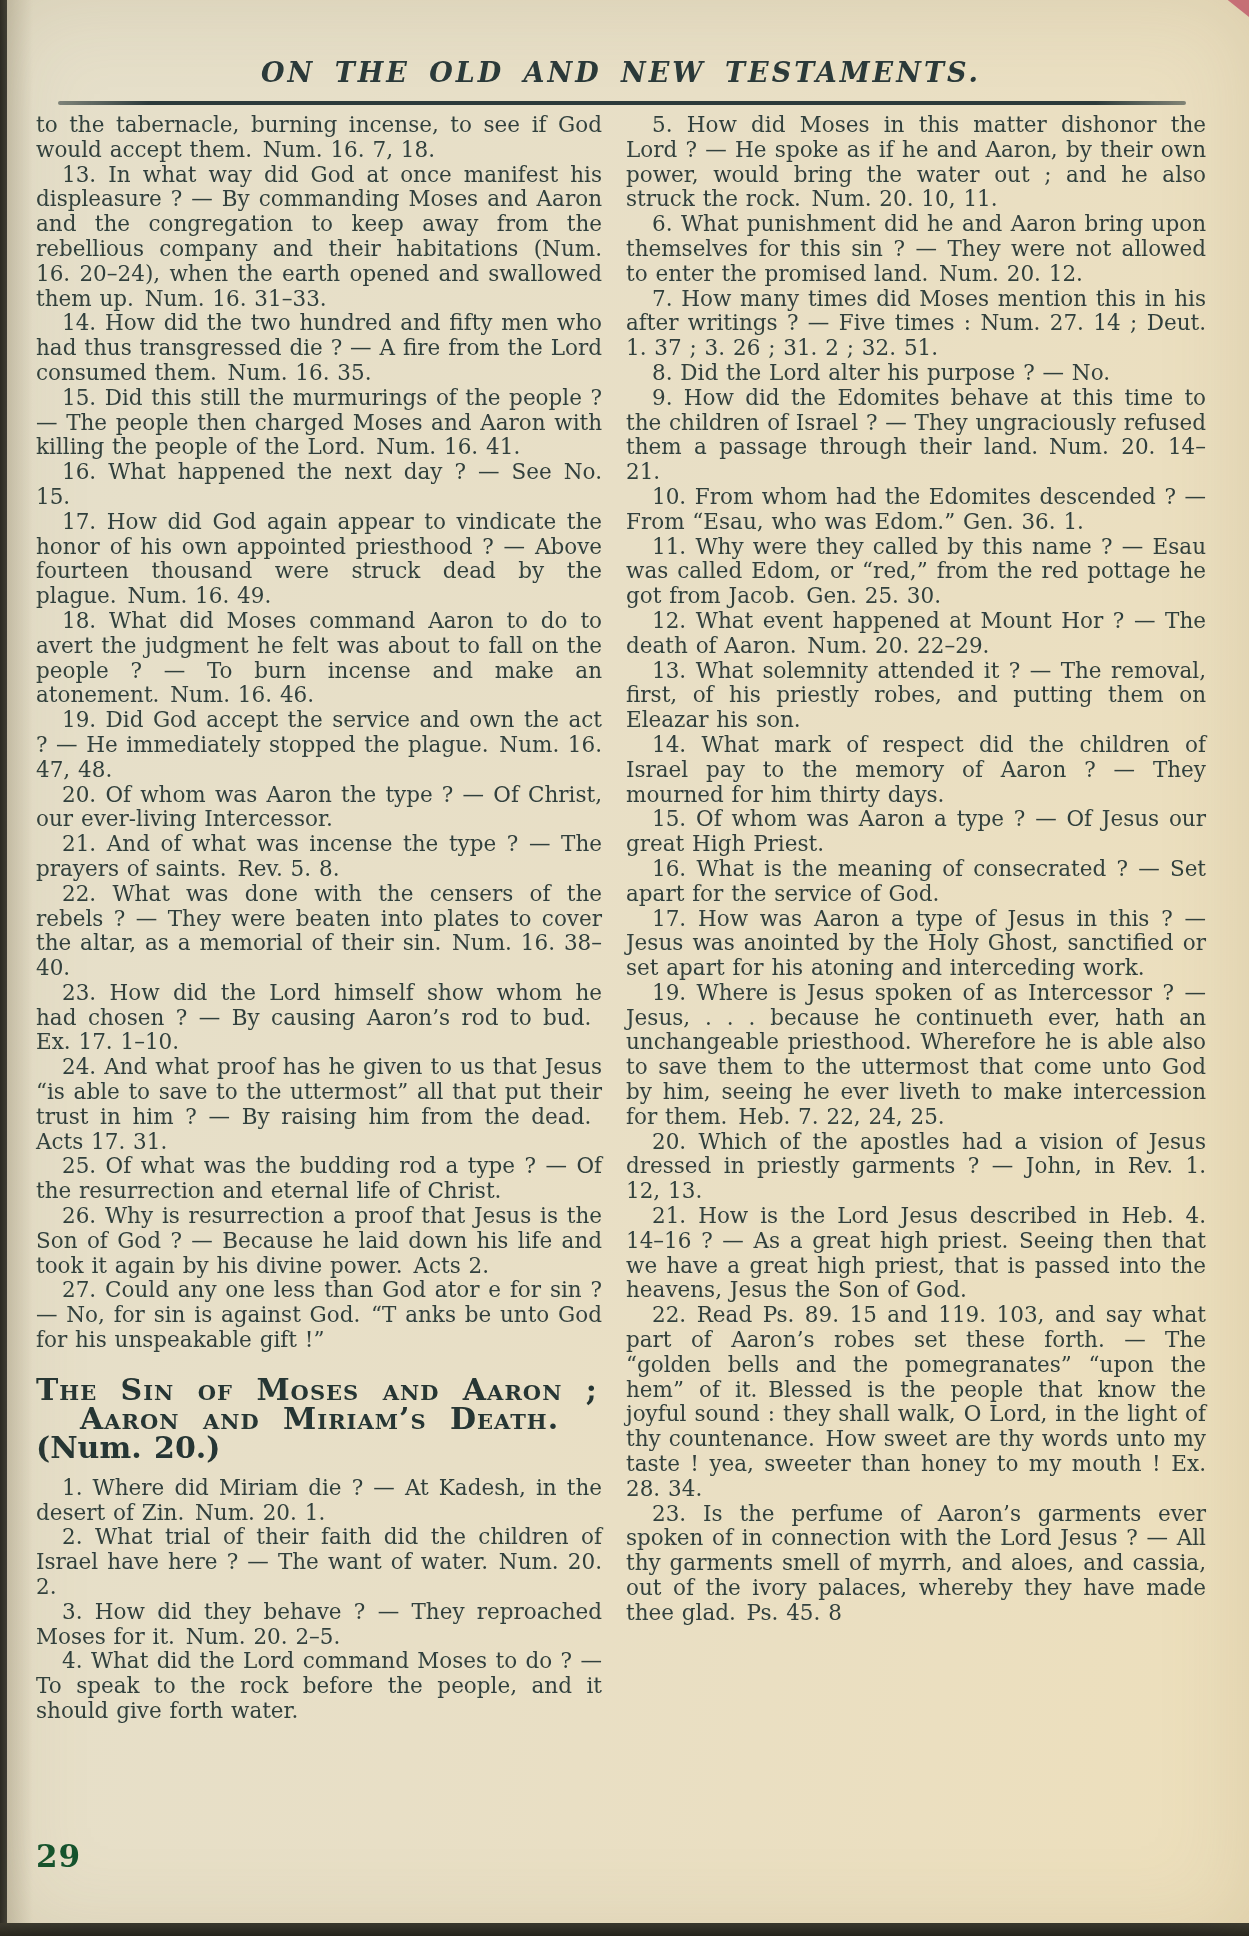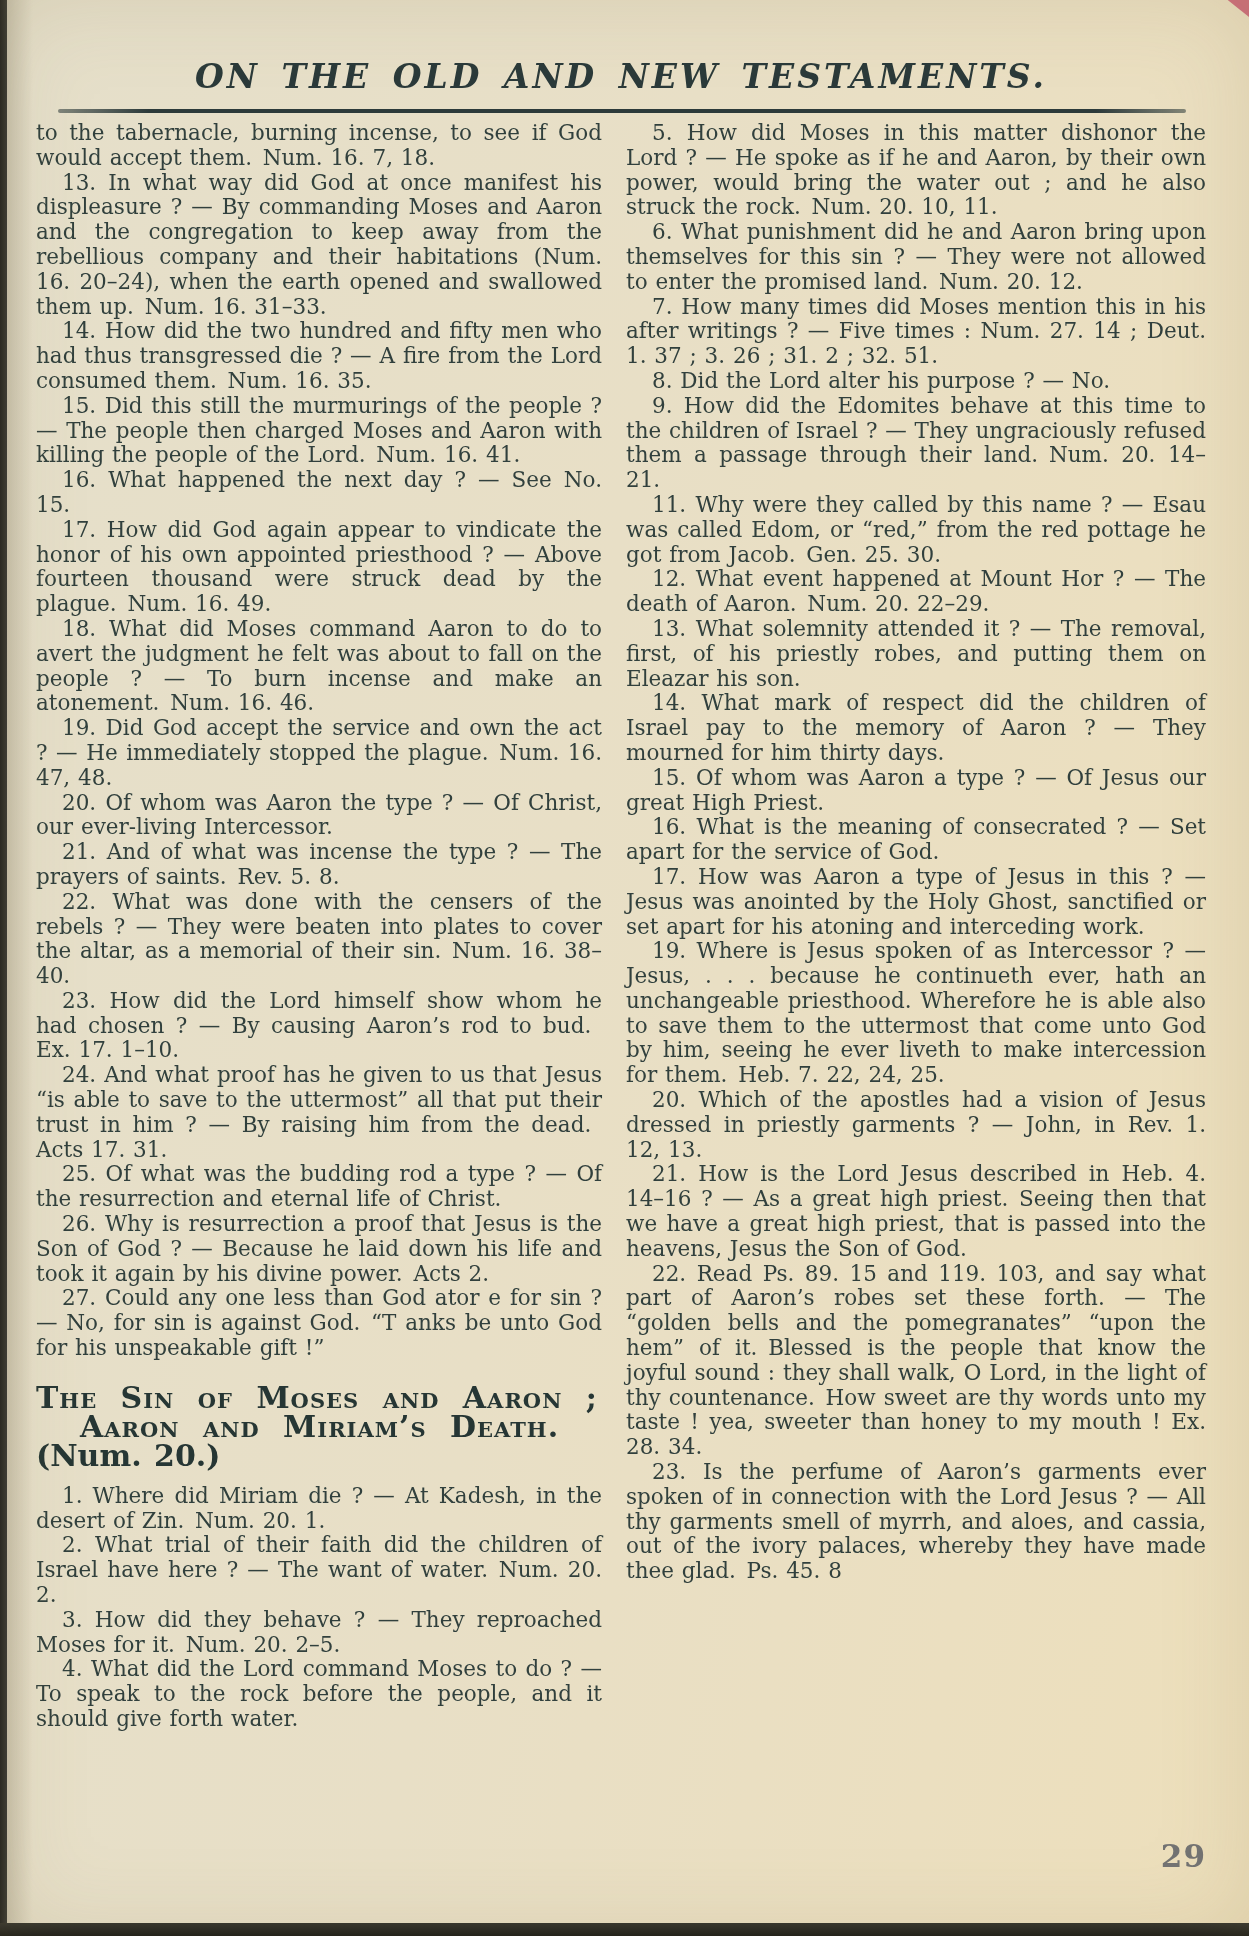--- a/index.html
+++ b/index.html
@@ -18,40 +18,40 @@
   .crease-left{position:absolute;left:7px;top:0;width:26px;height:100%;
     background:linear-gradient(90deg,rgba(96,86,62,.22),rgba(96,86,62,0));}
   .corner-pink{position:absolute;right:0;top:0;width:26px;height:20px;
     clip-path:polygon(18% 0,100% 0,100% 85%);}
   .vignette{position:absolute;inset:0;pointer-events:none;
     box-shadow:inset 0 0 90px rgba(140,120,80,.18);}
   
   .content{position:absolute;left:36px;top:0;width:1170px;}
   .running-head{
     margin-top:57px;text-align:center;
-    font-style:italic;font-weight:bold;font-size:33px;
+    font-style:italic;font-weight:bold;font-size:27px;
     letter-spacing:3px;word-spacing:7px;color:#2b3a3a;
   }
   .head-rule{margin:13px 20px 0 22px;height:4px;border-radius:2px;
     background:linear-gradient(90deg,rgba(44,58,58,.55),#2c3a3a 8%,#2c3a3a 92%,rgba(44,58,58,.55));}
   .columns{display:flex;margin-top:8px;align-items:flex-start;}
   .col{font-size:21.5px;line-height:24.8px;}
   .col-left{width:566px;}
   .col-right{flex:1;}
   .col-divider{width:2px;background:#31403d;margin:2px 12px 6px 10px;}
   p.para{margin:0;text-align:justify;text-indent:26px;word-spacing:1px;}
   p.noindent{text-indent:0;}
   .section-heading{margin:22px 0 14px 0;font-weight:bold;color:#263634;
     font-size:30px;line-height:29px;}
   .heading-line.sc{font-variant:small-caps;letter-spacing:1px;word-spacing:12px;}
   .heading-line.indent{padding-left:44px;}
   .heading-line.ref{font-variant:normal;word-spacing:2px;}
   .page-number{
-    position:absolute;left:0;top:1838px;width:1170px;text-align:right;
-    font-size:31px;font-weight:bold;color:#737373;letter-spacing:1px;
+    position:absolute;left:0;top:1838px;width:1170px;text-align:left;
+    font-size:31px;font-weight:bold;color:#14532d;letter-spacing:1px;
   }
 </style>
 </head>
 <body>
 
 <div class="sheet">
   <div class="content">
     <div class="running-head">ON THE OLD AND NEW TESTAMENTS.</div>
     <div class="head-rule"></div>
     <div class="columns">
@@ -82,20 +82,21 @@
           <p class="para">3. How did they behave ? — They reproached Moses for it. Num. 20. 2–5.</p>
           <p class="para">4. What did the Lord command Moses to do ? — To speak to the rock before the people, and it should give forth water.</p>
         </div>
       <div class="col-divider"></div>
       <div class="col col-right">
           <p class="para">5. How did Moses in this matter dishonor the Lord ? — He spoke as if he and Aaron, by their own power, would bring the water out ; and he also struck the rock. Num. 20. 10, 11.</p>
           <p class="para">6. What punishment did he and Aaron bring upon themselves for this sin ? — They were not allowed to enter the promised land. Num. 20. 12.</p>
           <p class="para">7. How many times did Moses mention this in his after writings ? — Five times : Num. 27. 14 ; Deut. 1. 37 ; 3. 26 ; 31. 2 ; 32. 51.</p>
           <p class="para">8. Did the Lord alter his purpose ? — No.</p>
           <p class="para">9. How did the Edomites behave at this time to the children of Israel ? — They ungraciously refused them a passage through their land. Num. 20. 14–21.</p>
+          <p class="para">10. From whom had the Edomites descended ? — From “Esau, who was Edom.” Gen. 36. 1.</p>
           <p class="para">11. Why were they called by this name ? — Esau was called Edom, or “red,” from the red pottage he got from Jacob. Gen. 25. 30.</p>
           <p class="para">12. What event happened at Mount Hor ? — The death of Aaron. Num. 20. 22–29.</p>
           <p class="para">13. What solemnity attended it ? — The removal, first, of his priestly robes, and putting them on Eleazar his son.</p>
           <p class="para">14. What mark of respect did the children of Israel pay to the memory of Aaron ? — They mourned for him thirty days.</p>
           <p class="para">15. Of whom was Aaron a type ? — Of Jesus our great High Priest.</p>
           <p class="para">16. What is the meaning of consecrated ? — Set apart for the service of God.</p>
           <p class="para">17. How was Aaron a type of Jesus in this ? — Jesus was anointed by the Holy Ghost, sanctified or set apart for his atoning and interceding work.</p>
           <p class="para">19. Where is Jesus spoken of as Intercessor ? — Jesus, . . . because he continueth ever, hath an unchangeable priesthood. Wherefore he is able also to save them to the uttermost that come unto God by him, seeing he ever liveth to make intercession for them. Heb. 7. 22, 24, 25.</p>
           <p class="para">20. Which of the apostles had a vision of Jesus dressed in priestly garments ? — John, in Rev. 1. 12, 13.</p>
           <p class="para">21. How is the Lord Jesus described in Heb. 4. 14–16 ? — As a great high priest. Seeing then that we have a great high priest, that is passed into the heavens, Jesus the Son of God.</p>

